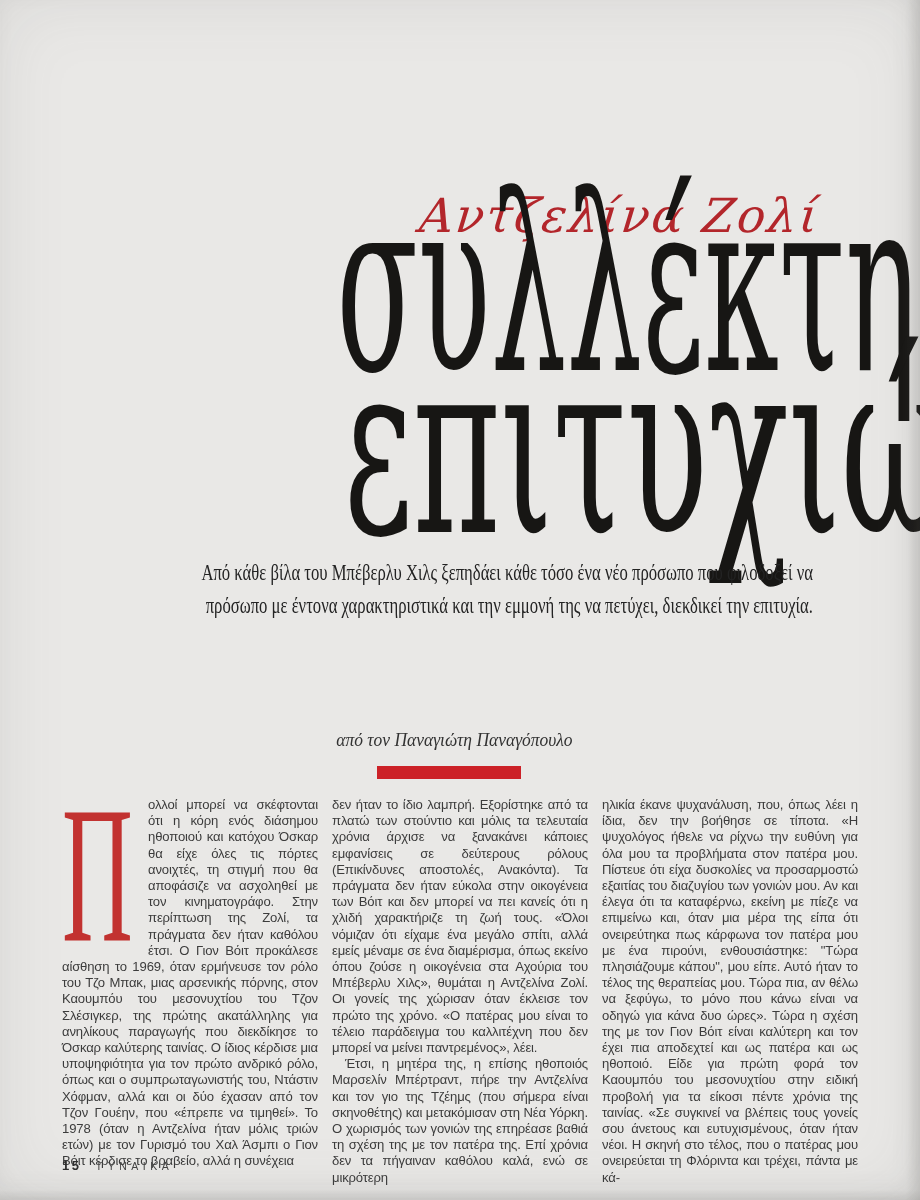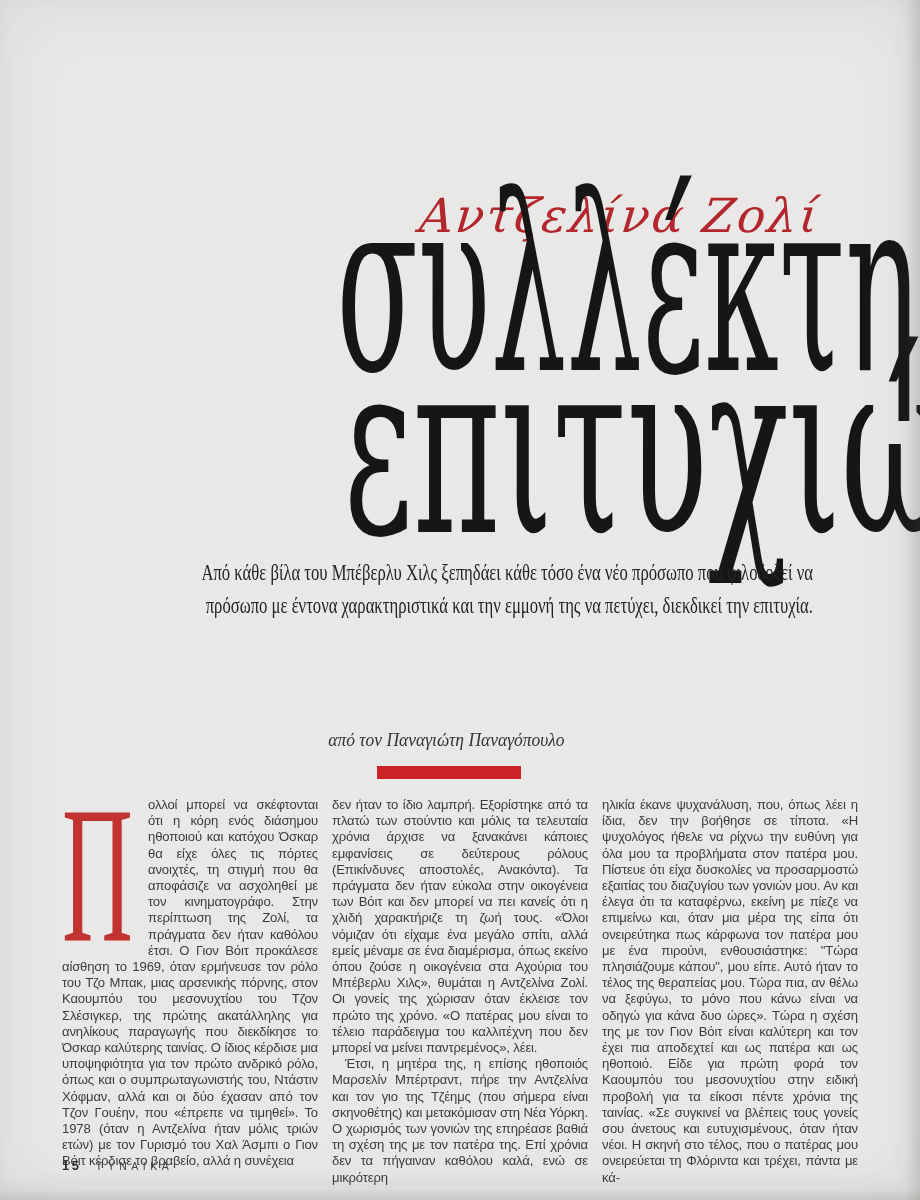--- a/index.html
+++ b/index.html
@@ -25,21 +25,21 @@
   .hl1>span{transform:scale(0.52,1.06);}
   .hl2{left:95px;top:338px;font-size:230px;}
   .hl2>span{transform:scale(0.58,1.06);}
 
   
   .intro{position:absolute;left:0;top:556px;width:920px;}
   .iline{height:33px;line-height:33px;text-align:right;white-space:nowrap;
         font-family:"Liberation Serif","DejaVu Serif",serif;font-size:22.5px;color:#232323;}
   .iline>span{display:inline-block;transform:scaleX(0.74);transform-origin:center center;}
 
-  .byline{position:absolute;left:0;top:729px;width:892px;text-align:center;
+  .byline{position:absolute;left:8px;top:729px;width:892px;text-align:center;
         font-family:"Liberation Serif","DejaVu Serif",serif;font-style:italic;
         font-size:19px;color:#333;white-space:nowrap;}
   .byline>span{display:inline-block;transform:scaleX(0.92);transform-origin:center center;}
 
   .rule{position:absolute;left:377px;top:766px;width:144px;height:13px;background:#cc2127;}
 
   
   .cols{position:absolute;left:62px;top:797px;width:796px;display:flex;gap:14px;}
   .col{width:256px;font-size:13.1px;line-height:16.2px;letter-spacing:-0.15px;
         color:#3c3c3c;text-align:justify;}

